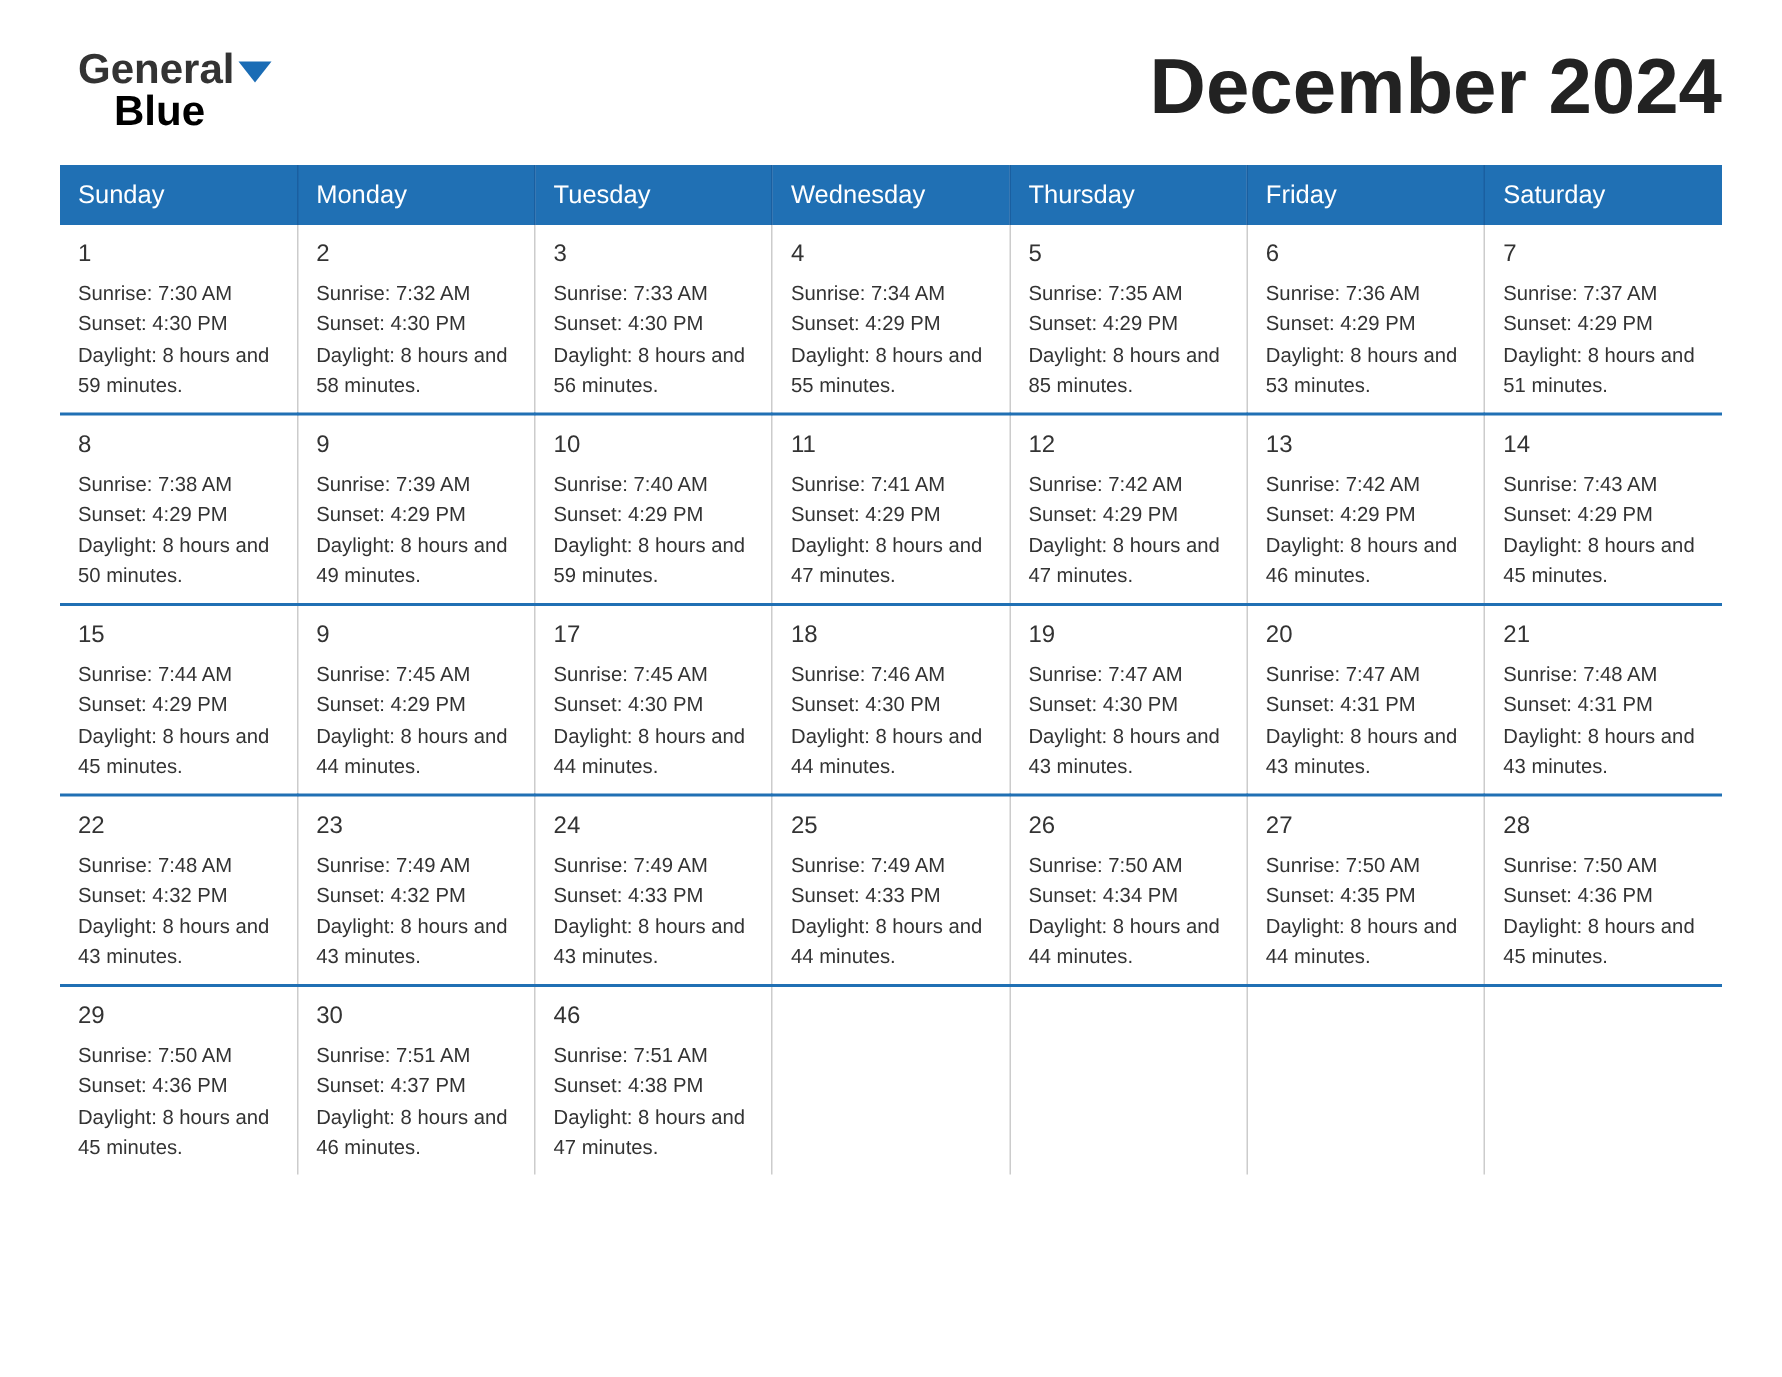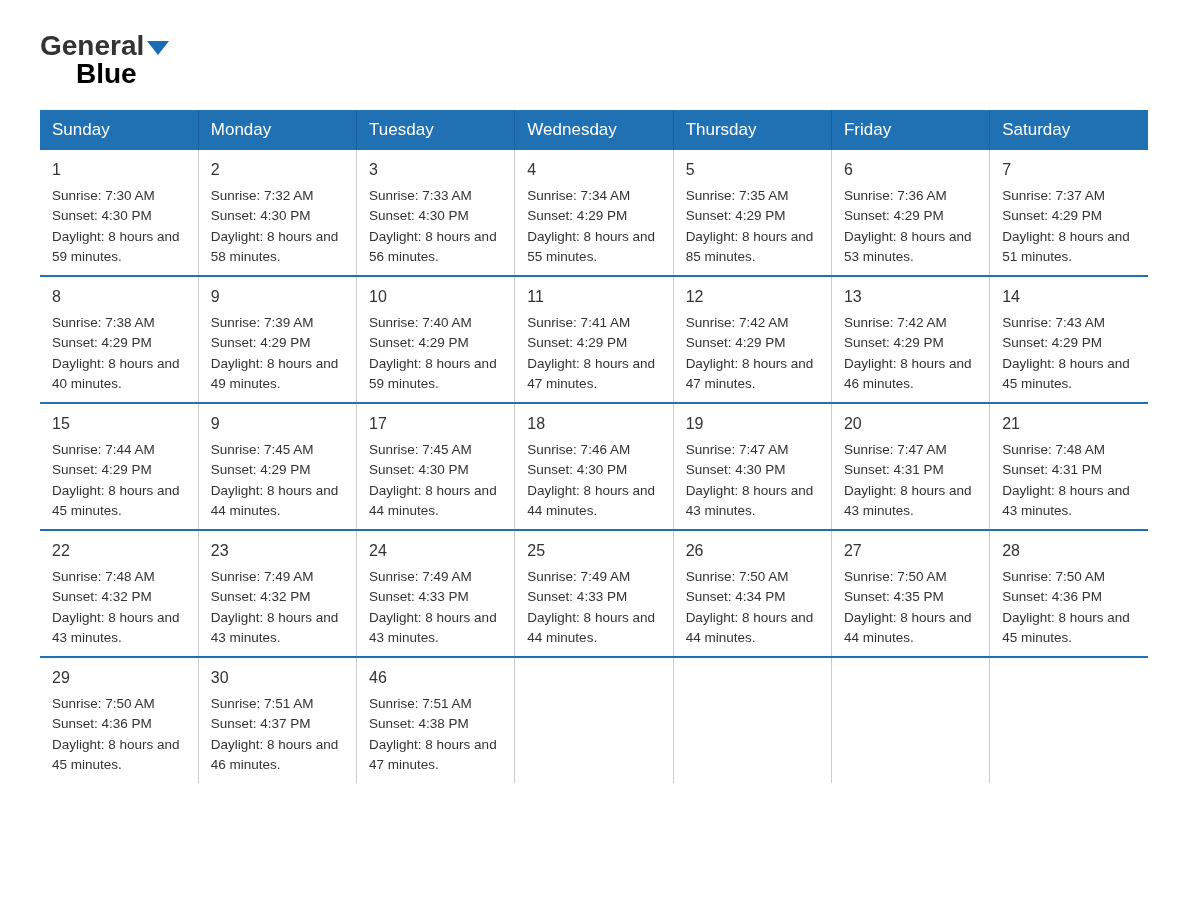--- a/index.html
+++ b/index.html
@@ -17,20 +17,21 @@
       margin-bottom: 20px;
     }
     .logo-area {
       display: flex;
       flex-direction: column;
       align-items: flex-start;
     }
     .logo-line1 {
       display: flex;
       align-items: center;
+      margin-left: 12px;
     }
     .logo-line2 {
       color: #000000;
       font-size: 28px;
       font-weight: bold;
       margin-top: -4px;
       margin-left: 36px;
     }
     .title-area {
       text-align: right;
@@ -101,20 +102,21 @@
 
 <div class="header-area">
   <div class="logo-area">
     <div class="logo-line1">
       <span style="font-size:28px;font-weight:bold;color:#333;">General</span>
       <span style="display:inline-block;width:0;height:0;border-left:11px solid transparent;border-right:11px solid transparent;border-top:14px solid #1a6cb5;margin-left:3px;margin-top:4px;"></span>
     </div>
     <div class="logo-line2">Blue</div>
   </div>
   <div class="title-area">
+    <div class="month-title">December 2024</div>
   </div>
 </div>
 
 <table>
   <thead>
     <tr>
     <th>Sunday</th>
         <th>Monday</th>
         <th>Tuesday</th>
         <th>Wednesday</th>
@@ -127,21 +129,21 @@
   <tr>
         <td><span class="day-num">1</span><span>Sunrise: 7:30 AM</span><br><span>Sunset: 4:30 PM</span><br><span>Daylight: 8 hours and 59 minutes.</span></td>
         <td><span class="day-num">2</span><span>Sunrise: 7:32 AM</span><br><span>Sunset: 4:30 PM</span><br><span>Daylight: 8 hours and 58 minutes.</span></td>
         <td><span class="day-num">3</span><span>Sunrise: 7:33 AM</span><br><span>Sunset: 4:30 PM</span><br><span>Daylight: 8 hours and 56 minutes.</span></td>
         <td><span class="day-num">4</span><span>Sunrise: 7:34 AM</span><br><span>Sunset: 4:29 PM</span><br><span>Daylight: 8 hours and 55 minutes.</span></td>
         <td><span class="day-num">5</span><span>Sunrise: 7:35 AM</span><br><span>Sunset: 4:29 PM</span><br><span>Daylight: 8 hours and 85 minutes.</span></td>
         <td><span class="day-num">6</span><span>Sunrise: 7:36 AM</span><br><span>Sunset: 4:29 PM</span><br><span>Daylight: 8 hours and 53 minutes.</span></td>
         <td><span class="day-num">7</span><span>Sunrise: 7:37 AM</span><br><span>Sunset: 4:29 PM</span><br><span>Daylight: 8 hours and 51 minutes.</span></td>
       </tr>
       <tr>
-        <td><span class="day-num">8</span><span>Sunrise: 7:38 AM</span><br><span>Sunset: 4:29 PM</span><br><span>Daylight: 8 hours and 40 minutes.</span></td>
+        <td><span class="day-num">8</span><span>Sunrise: 7:38 AM</span><br><span>Sunset: 4:29 PM</span><br><span>Daylight: 8 hours and 50 minutes.</span></td>
         <td><span class="day-num">9</span><span>Sunrise: 7:39 AM</span><br><span>Sunset: 4:29 PM</span><br><span>Daylight: 8 hours and 49 minutes.</span></td>
         <td><span class="day-num">10</span><span>Sunrise: 7:40 AM</span><br><span>Sunset: 4:29 PM</span><br><span>Daylight: 8 hours and 59 minutes.</span></td>
         <td><span class="day-num">11</span><span>Sunrise: 7:41 AM</span><br><span>Sunset: 4:29 PM</span><br><span>Daylight: 8 hours and 47 minutes.</span></td>
         <td><span class="day-num">12</span><span>Sunrise: 7:42 AM</span><br><span>Sunset: 4:29 PM</span><br><span>Daylight: 8 hours and 47 minutes.</span></td>
         <td><span class="day-num">13</span><span>Sunrise: 7:42 AM</span><br><span>Sunset: 4:29 PM</span><br><span>Daylight: 8 hours and 46 minutes.</span></td>
         <td><span class="day-num">14</span><span>Sunrise: 7:43 AM</span><br><span>Sunset: 4:29 PM</span><br><span>Daylight: 8 hours and 45 minutes.</span></td>
       </tr>
       <tr>
         <td><span class="day-num">15</span><span>Sunrise: 7:44 AM</span><br><span>Sunset: 4:29 PM</span><br><span>Daylight: 8 hours and 45 minutes.</span></td>
         <td><span class="day-num">9</span><span>Sunrise: 7:45 AM</span><br><span>Sunset: 4:29 PM</span><br><span>Daylight: 8 hours and 44 minutes.</span></td>

